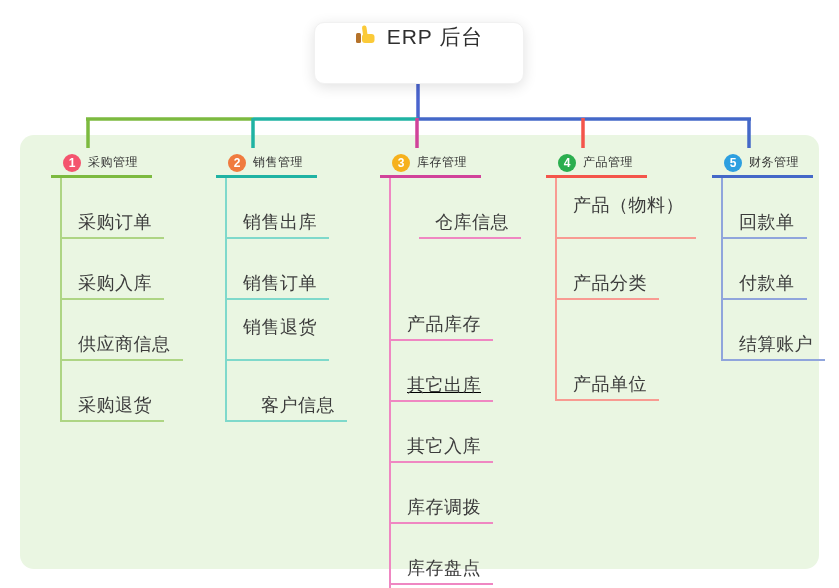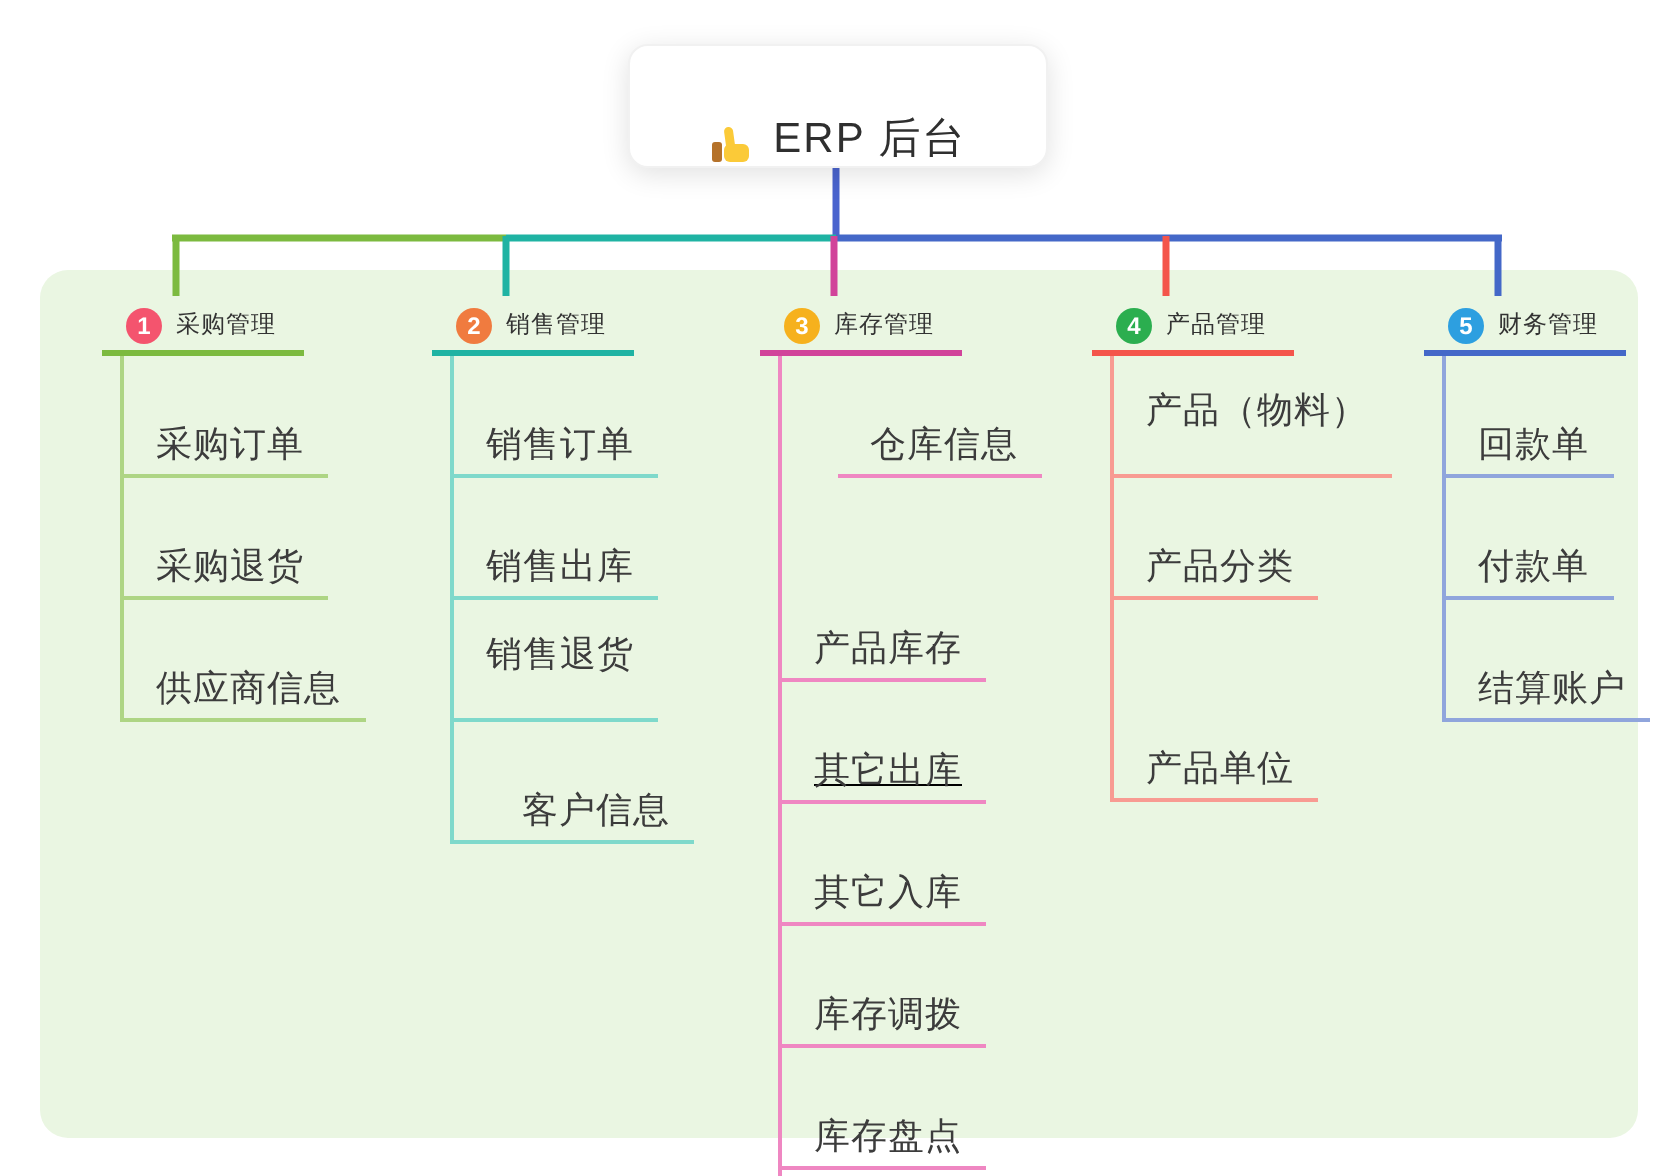--- a/index.html
+++ b/index.html
@@ -2,21 +2,21 @@
 <html><head>
 <meta charset="utf-8">
 <style>
   html,body{margin:0;padding:0;background:#ffffff;width:839px;height:588px;overflow:hidden;
     font-family:"Liberation Sans","DejaVu Sans",sans-serif;}
   .canvas{position:relative;width:839px;height:588px;}
   .panel{position:absolute;border-radius:14px;z-index:0;}
   .connectors{position:absolute;left:0;top:0;z-index:1;pointer-events:none;}
   .root-node{position:absolute;left:314px;top:22px;width:208px;height:60px;background:#ffffff;
     border:1px solid #f1f1f1;border-radius:10px;box-shadow:0 3px 14px rgba(0,0,0,0.12);
-    display:flex;align-items:flex-end;justify-content:center;gap:10px;z-index:2;cursor:pointer;}
+    display:flex;align-items:flex-start;justify-content:center;gap:10px;z-index:2;cursor:pointer;}
   .root-label{font-size:21px;color:#2f2f2f;letter-spacing:1px;}
   .branch{position:absolute;top:15px;width:max-content;}
   .branch-title{display:flex;align-items:center;gap:7px;height:25px;padding:0 14px 0 12px;
     border-bottom:3px solid #000;width:max-content;cursor:pointer;}
   .badge{width:18px;height:18px;border-radius:50%;color:#fff;font-size:12px;font-weight:bold;
     display:flex;align-items:center;justify-content:center;flex:0 0 18px;}
   .branch-label{font-size:12px;color:#333;letter-spacing:0.5px;white-space:nowrap;}
   .children{margin-left:9px;border-left:2px solid #ccc;width:max-content;}
   .child{height:53px;border-bottom:2px solid #ccc;display:flex;align-items:flex-end;
     padding:0 12px 6px 16px;width:max-content;cursor:pointer;}
@@ -31,38 +31,41 @@
       <div class="branch" style="left: 31px; top: 15px;">
     <div class="branch-title" style="border-bottom-color: rgb(124, 186, 63);">
       <span class="badge" style="background: rgb(244, 84, 110);">1</span>
       <span class="branch-label">采购管理</span>
     </div>
     <div class="children" style="border-left-color: rgb(174, 213, 132);">
           <div class="child" style="border-bottom-color: rgb(174, 213, 132);">
     <span class="child-label">采购订单</span>
   </div>
           <div class="child" style="border-bottom-color: rgb(174, 213, 132);">
-    <span class="child-label">采购退货</span>
+    <span class="child-label">采购入库</span>
   </div>
           <div class="child" style="border-bottom-color: rgb(174, 213, 132);">
     <span class="child-label">供应商信息</span>
+  </div>
+          <div class="child" style="border-bottom-color: rgb(174, 213, 132);">
+    <span class="child-label">采购退货</span>
   </div>
         </div>
   </div>
       <div class="branch" style="left: 196px; top: 15px;">
     <div class="branch-title" style="border-bottom-color: rgb(31, 179, 163);">
       <span class="badge" style="background: rgb(240, 123, 63);">2</span>
       <span class="branch-label">销售管理</span>
     </div>
     <div class="children" style="border-left-color: rgb(127, 217, 203);">
           <div class="child" style="border-bottom-color: rgb(127, 217, 203);">
-    <span class="child-label">销售订单</span>
+    <span class="child-label">销售出库</span>
   </div>
           <div class="child" style="border-bottom-color: rgb(127, 217, 203);">
-    <span class="child-label">销售出库</span>
+    <span class="child-label">销售订单</span>
   </div>
           <div class="child" style="border-bottom-color: rgb(127, 217, 203); align-items: center;">
     <span class="child-label">销售退货</span>
   </div>
           <div class="child" style="border-bottom-color: rgb(127, 217, 203); padding-left: 34px;">
     <span class="child-label">客户信息</span>
   </div>
         </div>
   </div>
       <div class="branch" style="left: 360px; top: 15px;">

